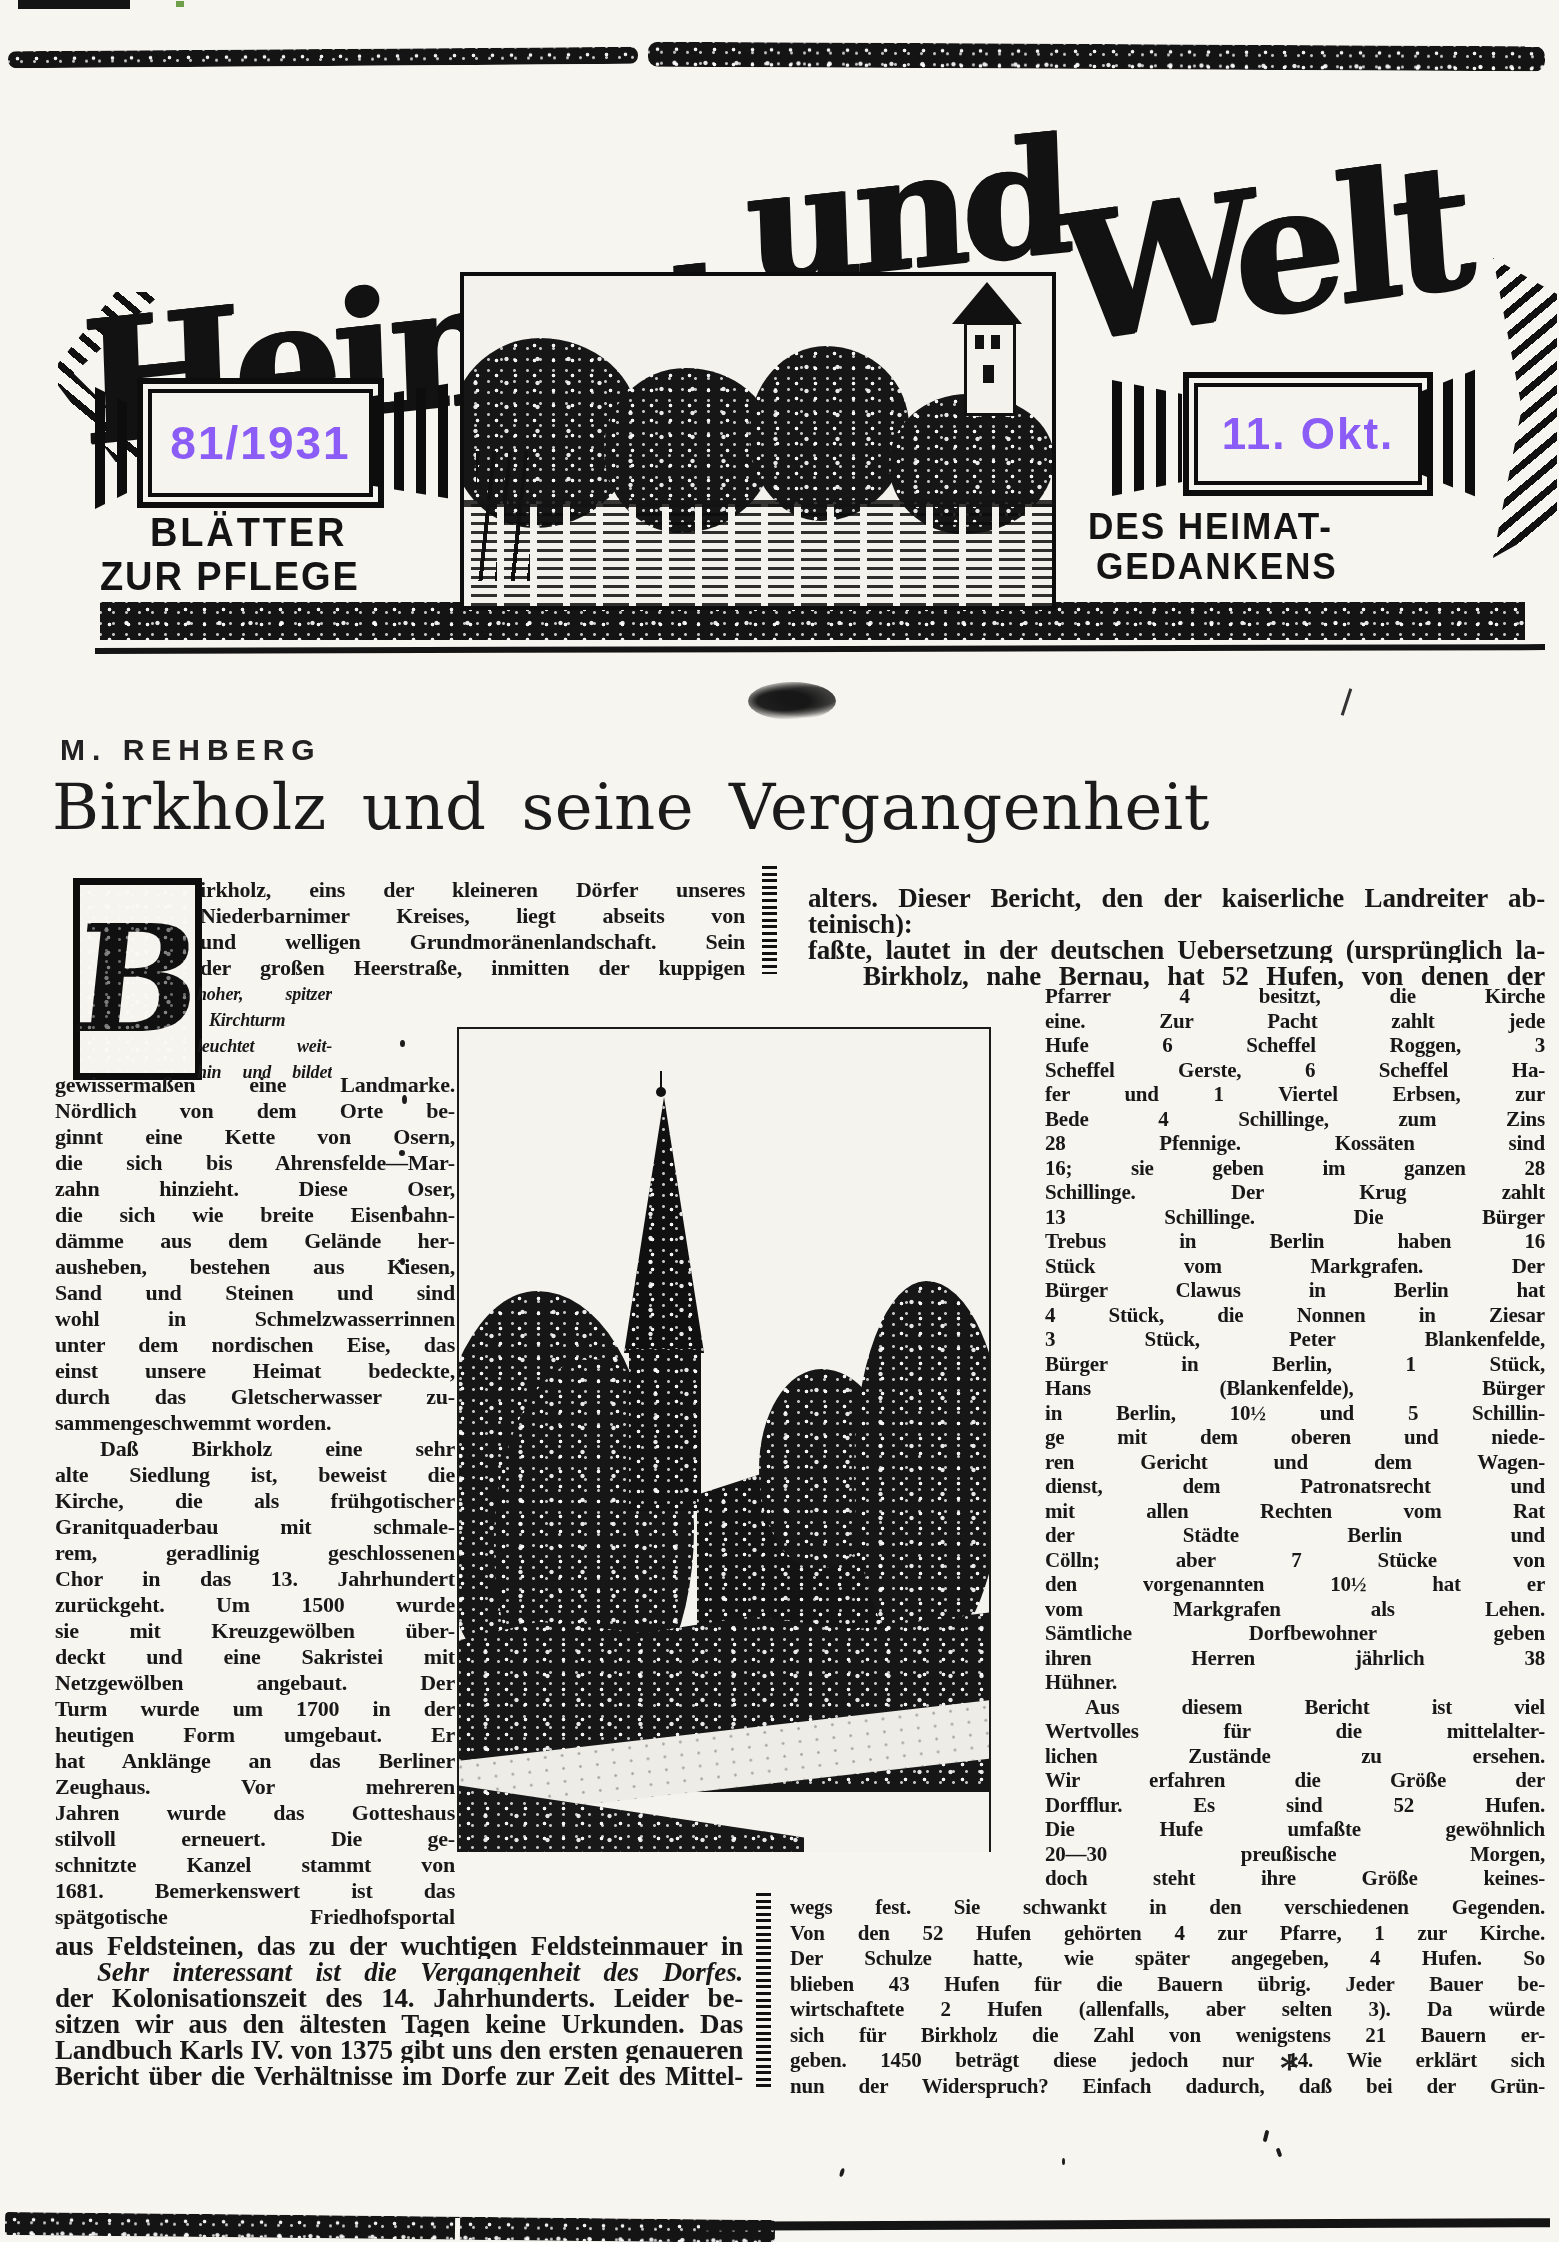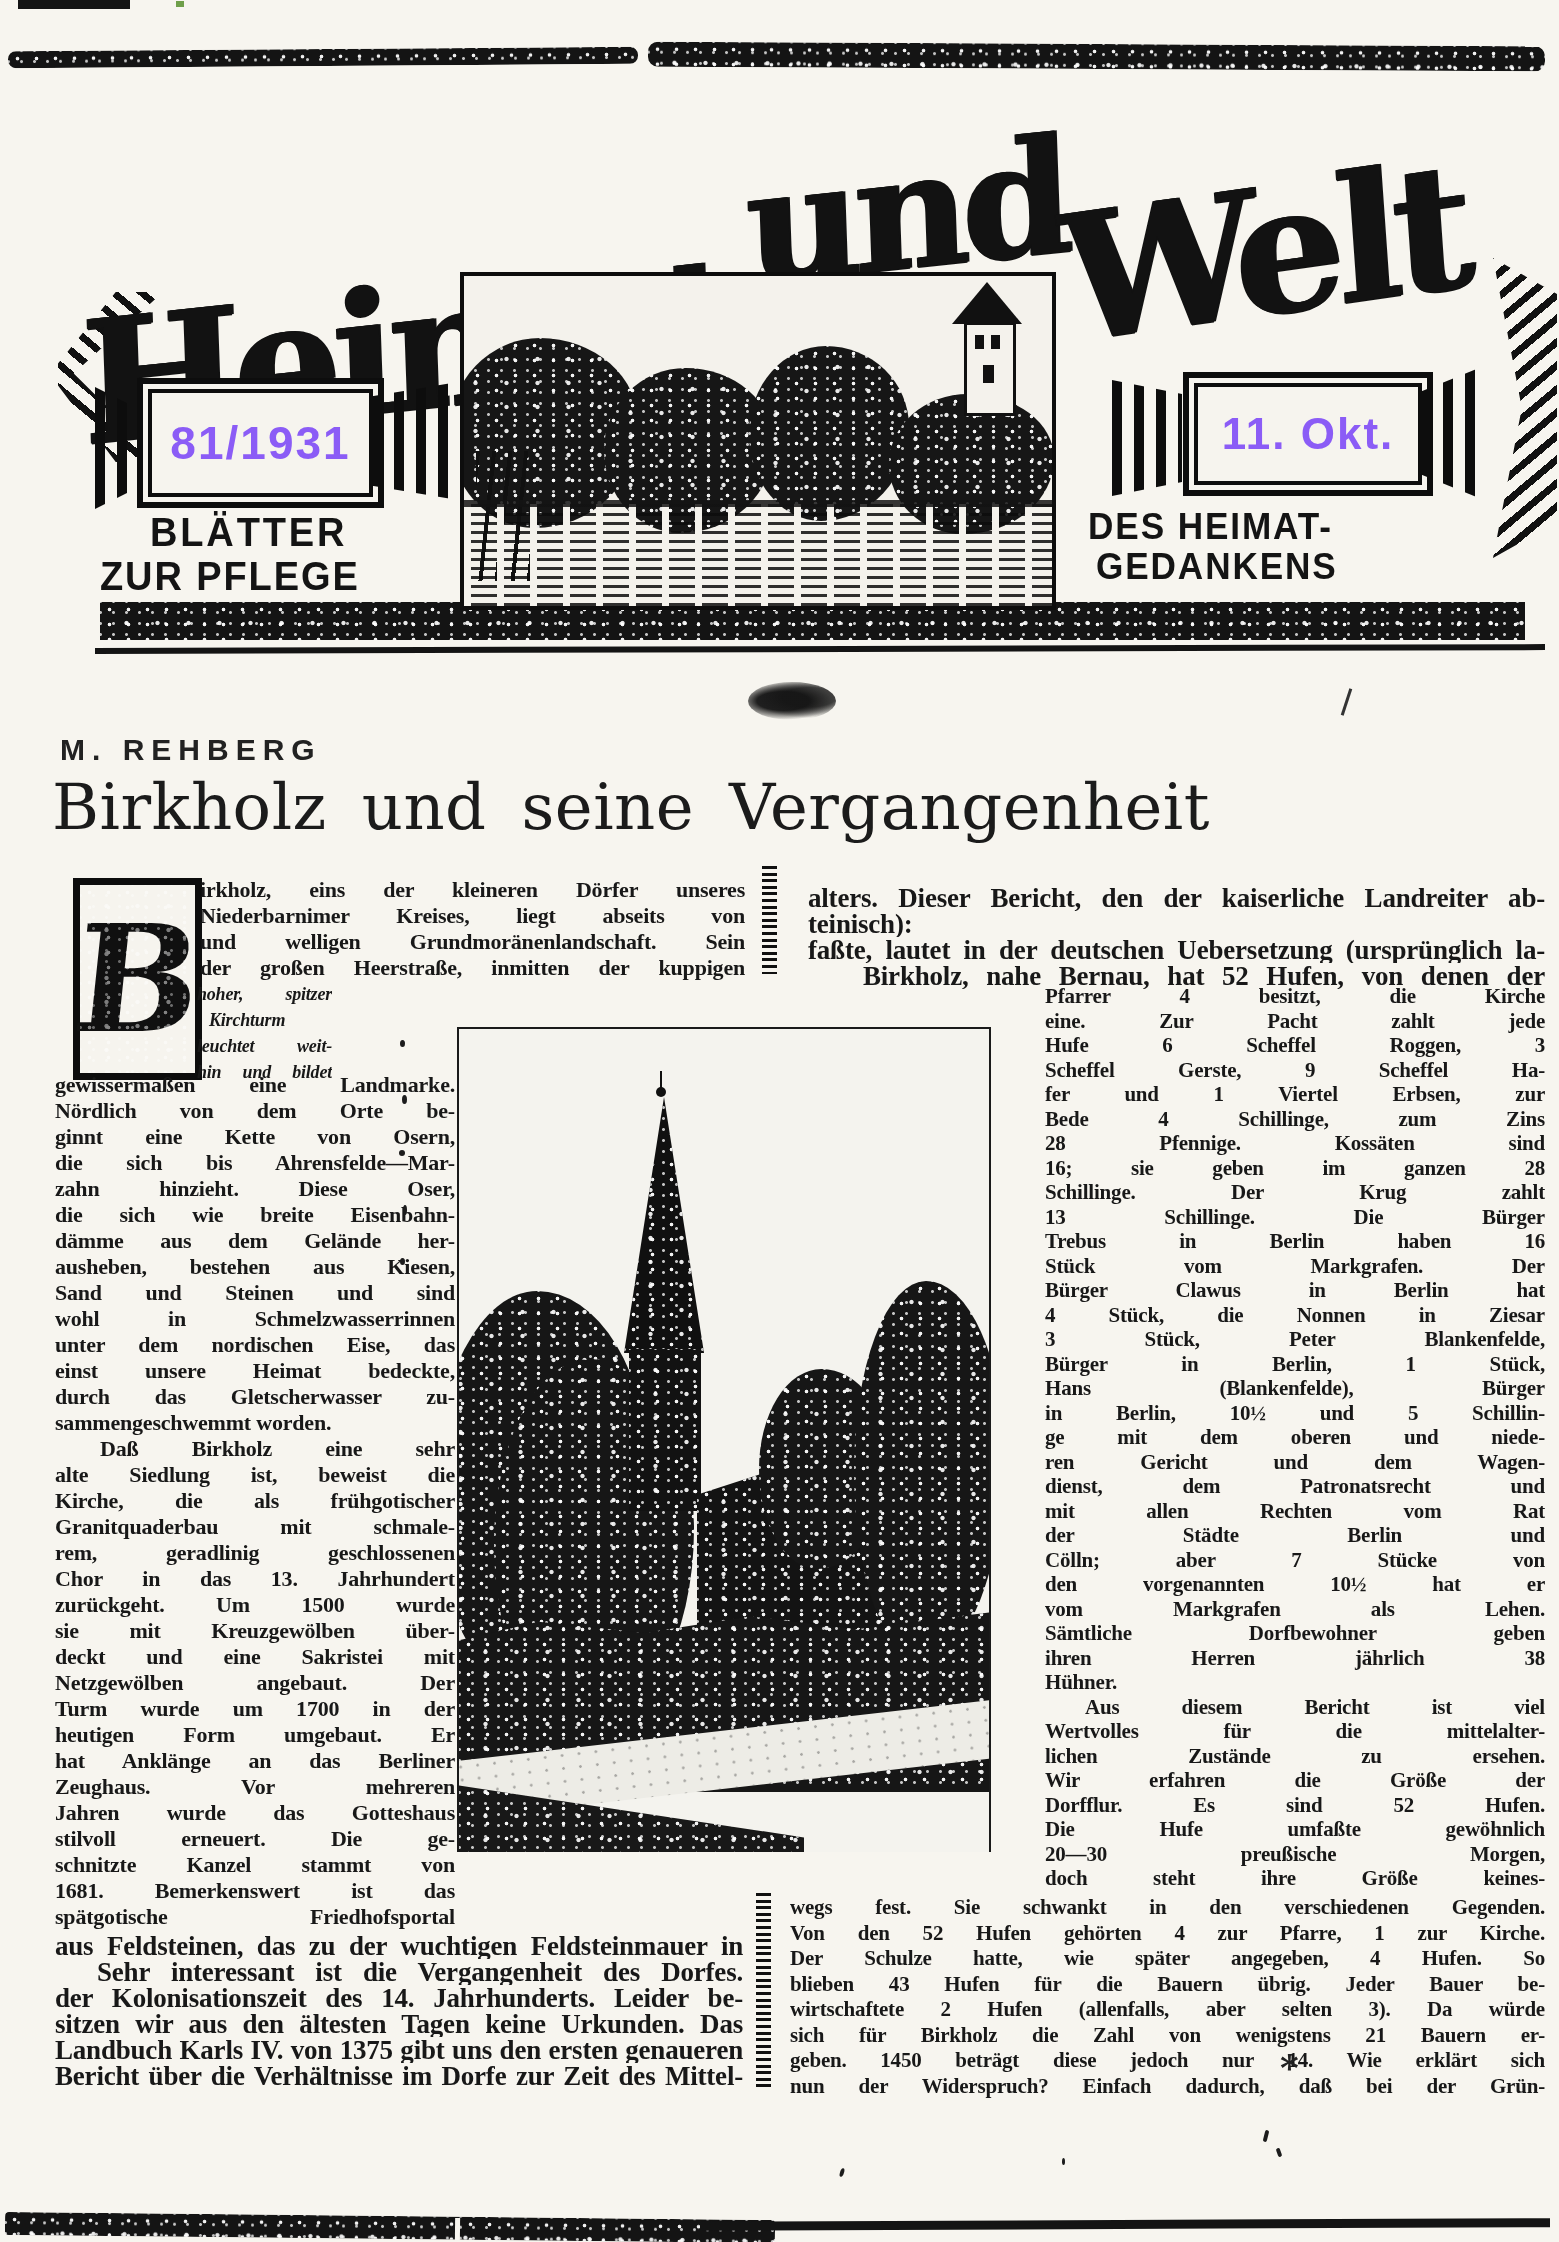--- a/index.html
+++ b/index.html
@@ -163,38 +163,38 @@
       <div class="tl">hat Anklänge an das Berliner</div>
       <div class="tl">Zeughaus. Vor mehreren</div>
       <div class="tl">Jahren wurde das Gotteshaus</div>
       <div class="tl">stilvoll erneuert. Die ge-</div>
       <div class="tl">schnitzte Kanzel stammt von</div>
       <div class="tl">1681. Bemerkenswert ist das</div>
       <div class="tl">spätgotische Friedhofsportal</div>
     </div>
   <div class="abs tb fs21" style="left:55px;top:1925px;width:688px;">
       <div class="tl">aus Feldsteinen, das zu der wuchtigen Feldsteinmauer in</div>
-      <div class="tl" style="text-indent: 42px;">Sehr interessant ist die Vergangenheit des Dorfes.</div>
+      <div class="tl" style="text-indent: 42px; font-style: italic;">Sehr interessant ist die Vergangenheit des Dorfes.</div>
       <div class="tl">der Kolonisationszeit des 14. Jahrhunderts. Leider be-</div>
       <div class="tl">sitzen wir aus den ältesten Tagen keine Urkunden. Das</div>
       <div class="tl">Landbuch Karls IV. von 1375 gibt uns den ersten genaueren</div>
       <div class="tl">Bericht über die Verhältnisse im Dorfe zur Zeit des Mittel-</div>
     </div>
 
   <div class="abs tb fs21" style="left:808px;top:877px;width:737px;">
       <div class="tl">alters. Dieser Bericht, den der kaiserliche Landreiter ab-</div>
       <div class="tl end">teinisch):</div>
       <div class="tl">faßte, lautet in der deutschen Uebersetzung (ursprünglich la-</div>
       <div class="tl" style="text-indent: 55px;">Birkholz, nahe Bernau, hat 52 Hufen, von denen der</div>
     </div>
   <div class="abs tb fs21t" style="left:1045px;top:984px;width:500px;">
       <div class="tl">Pfarrer 4 besitzt, die Kirche</div>
       <div class="tl">eine. Zur Pacht zahlt jede</div>
       <div class="tl">Hufe 6 Scheffel Roggen, 3</div>
-      <div class="tl">Scheffel Gerste, 9 Scheffel Ha-</div>
+      <div class="tl">Scheffel Gerste, 6 Scheffel Ha-</div>
       <div class="tl">fer und 1 Viertel Erbsen, zur</div>
       <div class="tl">Bede 4 Schillinge, zum Zins</div>
       <div class="tl">28 Pfennige. Kossäten sind</div>
       <div class="tl">16; sie geben im ganzen 28</div>
       <div class="tl">Schillinge. Der Krug zahlt</div>
       <div class="tl">13 Schillinge. Die Bürger</div>
       <div class="tl">Trebus in Berlin haben 16</div>
       <div class="tl">Stück vom Markgrafen. Der</div>
       <div class="tl">Bürger Clawus in Berlin hat</div>
       <div class="tl">4 Stück, die Nonnen in Ziesar</div>

